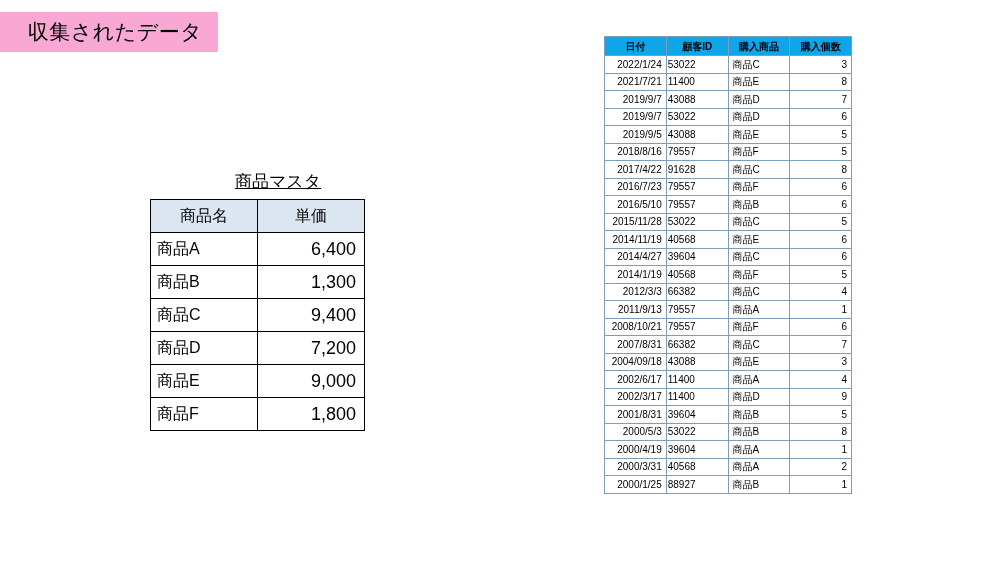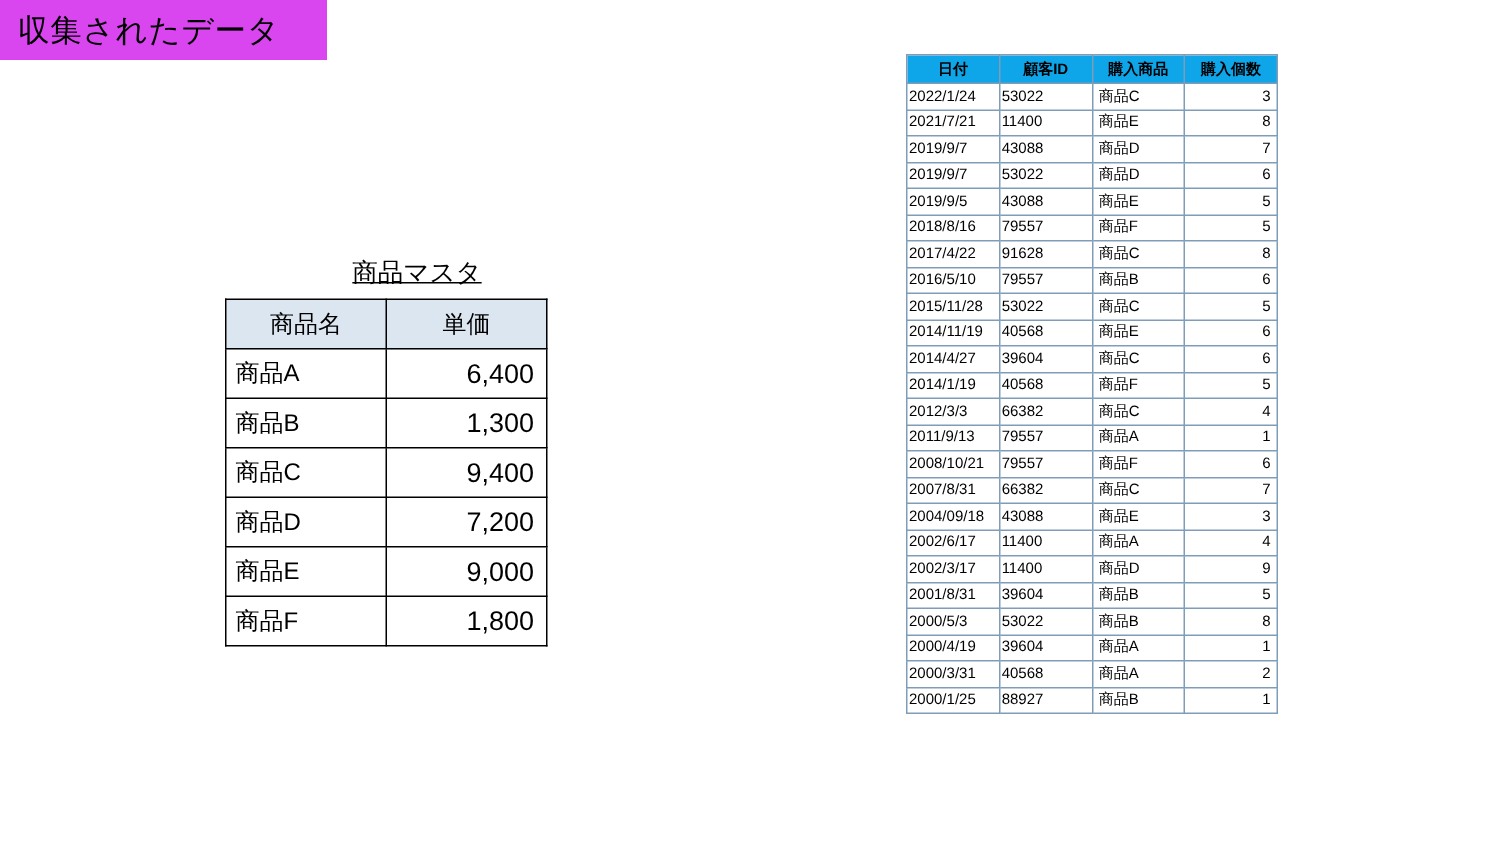--- a/index.html
+++ b/index.html
@@ -13,26 +13,27 @@
     font-family: "Liberation Sans", sans-serif;
     color: #000000;
     overflow: hidden;
     position: relative;
   }
 
   
   .title-banner {
     position: absolute;
     left: 0;
-    top: 0;
+    top: 12px;
     width: 218px;
     height: 40px;
-    background: #d946ef;
+    background: #f9a8d4;
     display: flex;
     align-items: center;
+    justify-content: center;
   }
   .title-banner .title-text {
     font-size: 21px;
     color: #000000;
     padding-left: 12px;
     letter-spacing: 0.5px;
     white-space: nowrap;
   }
 
   
@@ -101,20 +102,21 @@
     background: #0ea5e9;
     font-size: 10px;
     text-align: center;
     height: 16px;
     font-weight: bold;
   }
   table.history tbody td {
     font-size: 10px;
   }
   table.history td.date {
+    text-align: right;
     padding-right: 4px;
     width: 70px;
   }
   table.history td.cid {
     text-align: left;
     padding-right: 4px;
     width: 58px;
   }
   table.history td.item {
     text-align: left;
@@ -219,20 +221,26 @@
           <td class="item">商品F</td>
           <td class="qty">5</td>
         </tr>
         <tr>
           <td class="date">2017/4/22</td>
           <td class="cid">91628</td>
           <td class="item">商品C</td>
           <td class="qty">8</td>
         </tr>
         <tr>
+          <td class="date">2016/7/23</td>
+          <td class="cid">79557</td>
+          <td class="item">商品F</td>
+          <td class="qty">6</td>
+        </tr>
+        <tr>
           <td class="date">2016/5/10</td>
           <td class="cid">79557</td>
           <td class="item">商品B</td>
           <td class="qty">6</td>
         </tr>
         <tr>
           <td class="date">2015/11/28</td>
           <td class="cid">53022</td>
           <td class="item">商品C</td>
           <td class="qty">5</td>

